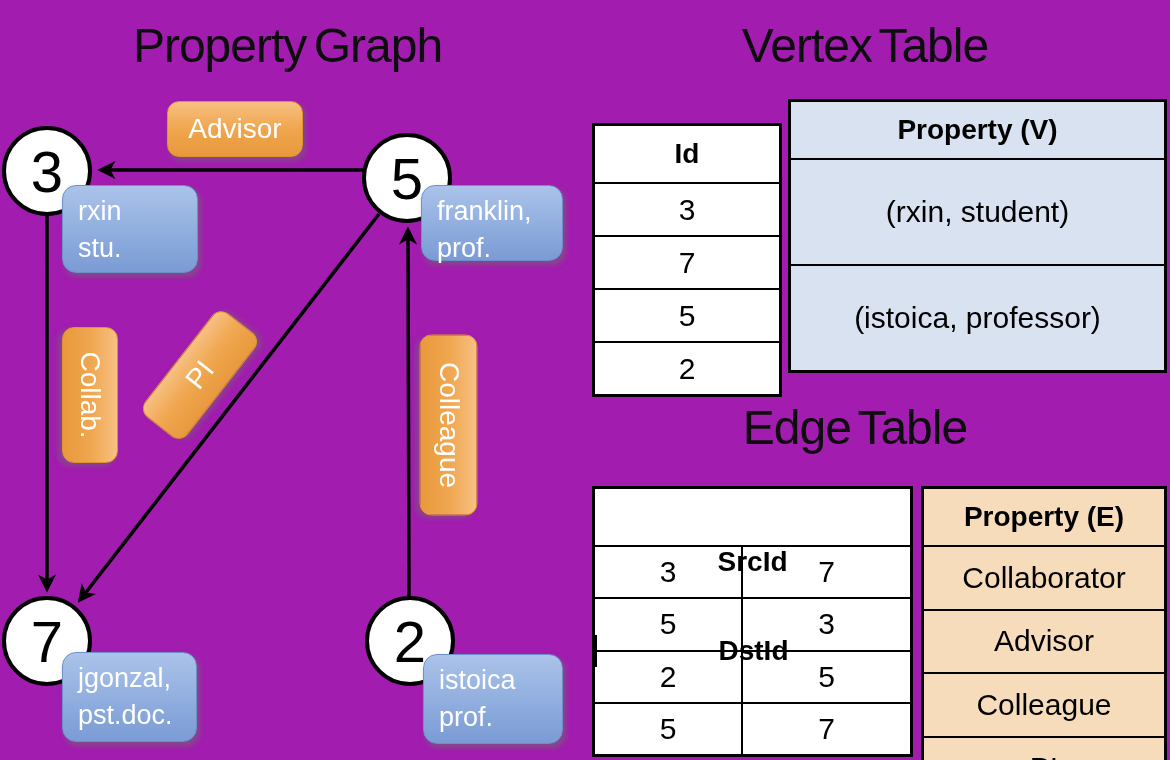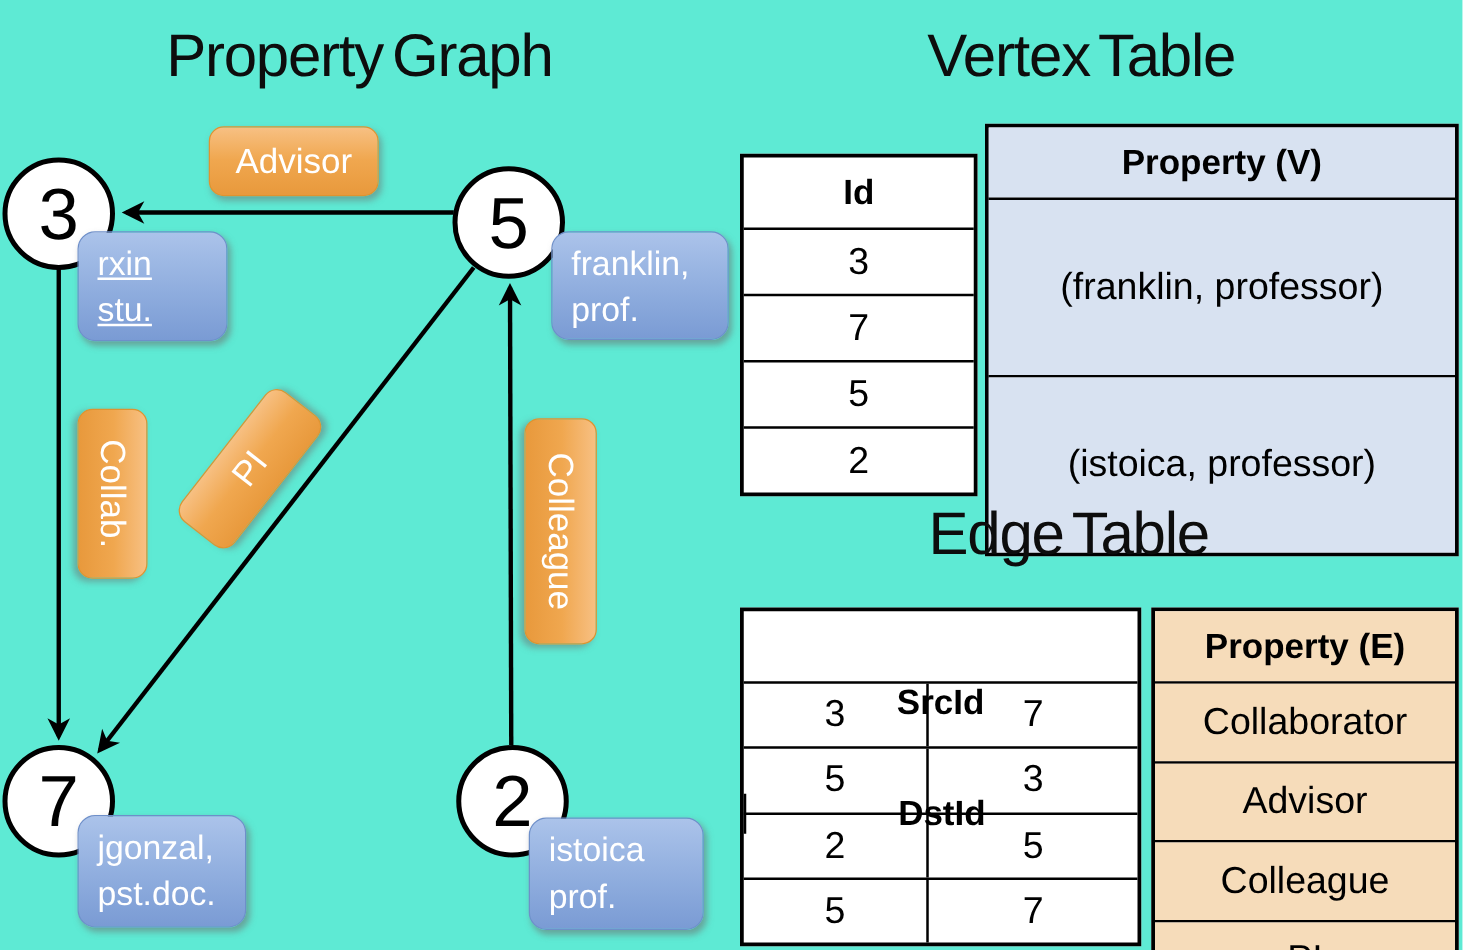--- a/index.html
+++ b/index.html
@@ -1,17 +1,17 @@
 <!DOCTYPE html>
 <html style="--orange-top: #f7c083; --orange-mid: #f0a74f; --orange-bottom: #e8993c; --orange-border: #de9330; --blue-top: #abc3ea; --blue-bottom: #7a9bd4; --blue-border: #6e8fc9; --table-blue: #d8e2f1; --table-tan: #f6dcba;"><head>
 <meta charset="utf-8">
 <style>
   html,body { margin:0; padding:0; background:#ffffff; }
   .stage {
-    position:relative; width:1170px; height:760px; background:#5eead4;
+    position:relative; width:1170px; height:760px; background:#a21caf;
     font-family:"Liberation Sans", sans-serif; overflow:hidden; color:#000;
   }
   .big-title {
     position:absolute; text-align:center; font-size:48px; font-weight:400;
     letter-spacing:-1px; word-spacing:-5px; color:#0d0d0d; white-space:nowrap;
   }
   
   .edges-svg { position:absolute; left:0; top:0; width:585px; height:760px; }
   .node {
     position:absolute; width:90px; height:90px; box-sizing:border-box;
@@ -77,25 +77,25 @@
   <div class="node" style="left:362px; top:133px;">
     <span>5</span>
   </div>
   <div class="node" style="left:2px; top:596px;">
     <span>7</span>
   </div>
   <div class="node" style="left:365px; top:596px;">
     <span>2</span>
   </div>
 
-  <div class="vlabel" style="left:62px; top:185px; width:120px; height:88px;text-decoration:underline;">
+  <div class="vlabel" style="left:62px; top:185px; width:136px; height:88px;">
     <div>rxin</div>
     <div>stu.</div>
   </div>
-  <div class="vlabel" style="left:441px; top:185px; width:142px; height:87px;">
+  <div class="vlabel" style="left:421px; top:185px; width:142px; height:76px;">
     <div>franklin,</div>
     <div>prof.</div>
   </div>
   <div class="vlabel" style="left:62px; top:652px; width:135px; height:90px;">
     <div>jgonzal,</div>
     <div>pst.doc.</div>
   </div>
   <div class="vlabel" style="left:423px; top:654px; width:140px; height:90px;">
     <div>istoica</div>
     <div>prof.</div>
@@ -127,26 +127,26 @@
         <div class="tcell">7</div>
       </div>
     <div class="trow" style="flex:1;">
         <div class="tcell">5</div>
       </div>
     <div class="trow" style="flex:1;">
         <div class="tcell">2</div>
       </div>
   </div>
 
-  <div class="subtable" style="left:788px; top:99px; width:379px; height:346px;">
+  <div class="subtable" style="left:788px; top:99px; width:379px; height:274px;">
     <div class="trow" style="height:56px;">
         <div class="tcell hdr fill-blue">Property (V)</div>
       </div>
     <div class="trow" style="flex:1;">
-        <div class="tcell fill-blue">(franklin, professor)</div>
+        <div class="tcell fill-blue">(rxin, student)</div>
       </div>
     <div class="trow" style="flex:1;">
         <div class="tcell fill-blue">(istoica, professor)</div>
       </div>
   </div>
 
   <div class="big-title" style="left:625px; top:400px; width:460px;">Edge Table</div>
 
   <div class="subtable" style="left:592px; top:486px; width:321px; height:271px;">
     <div class="trow" style="height:56px;flex-direction:column;">

